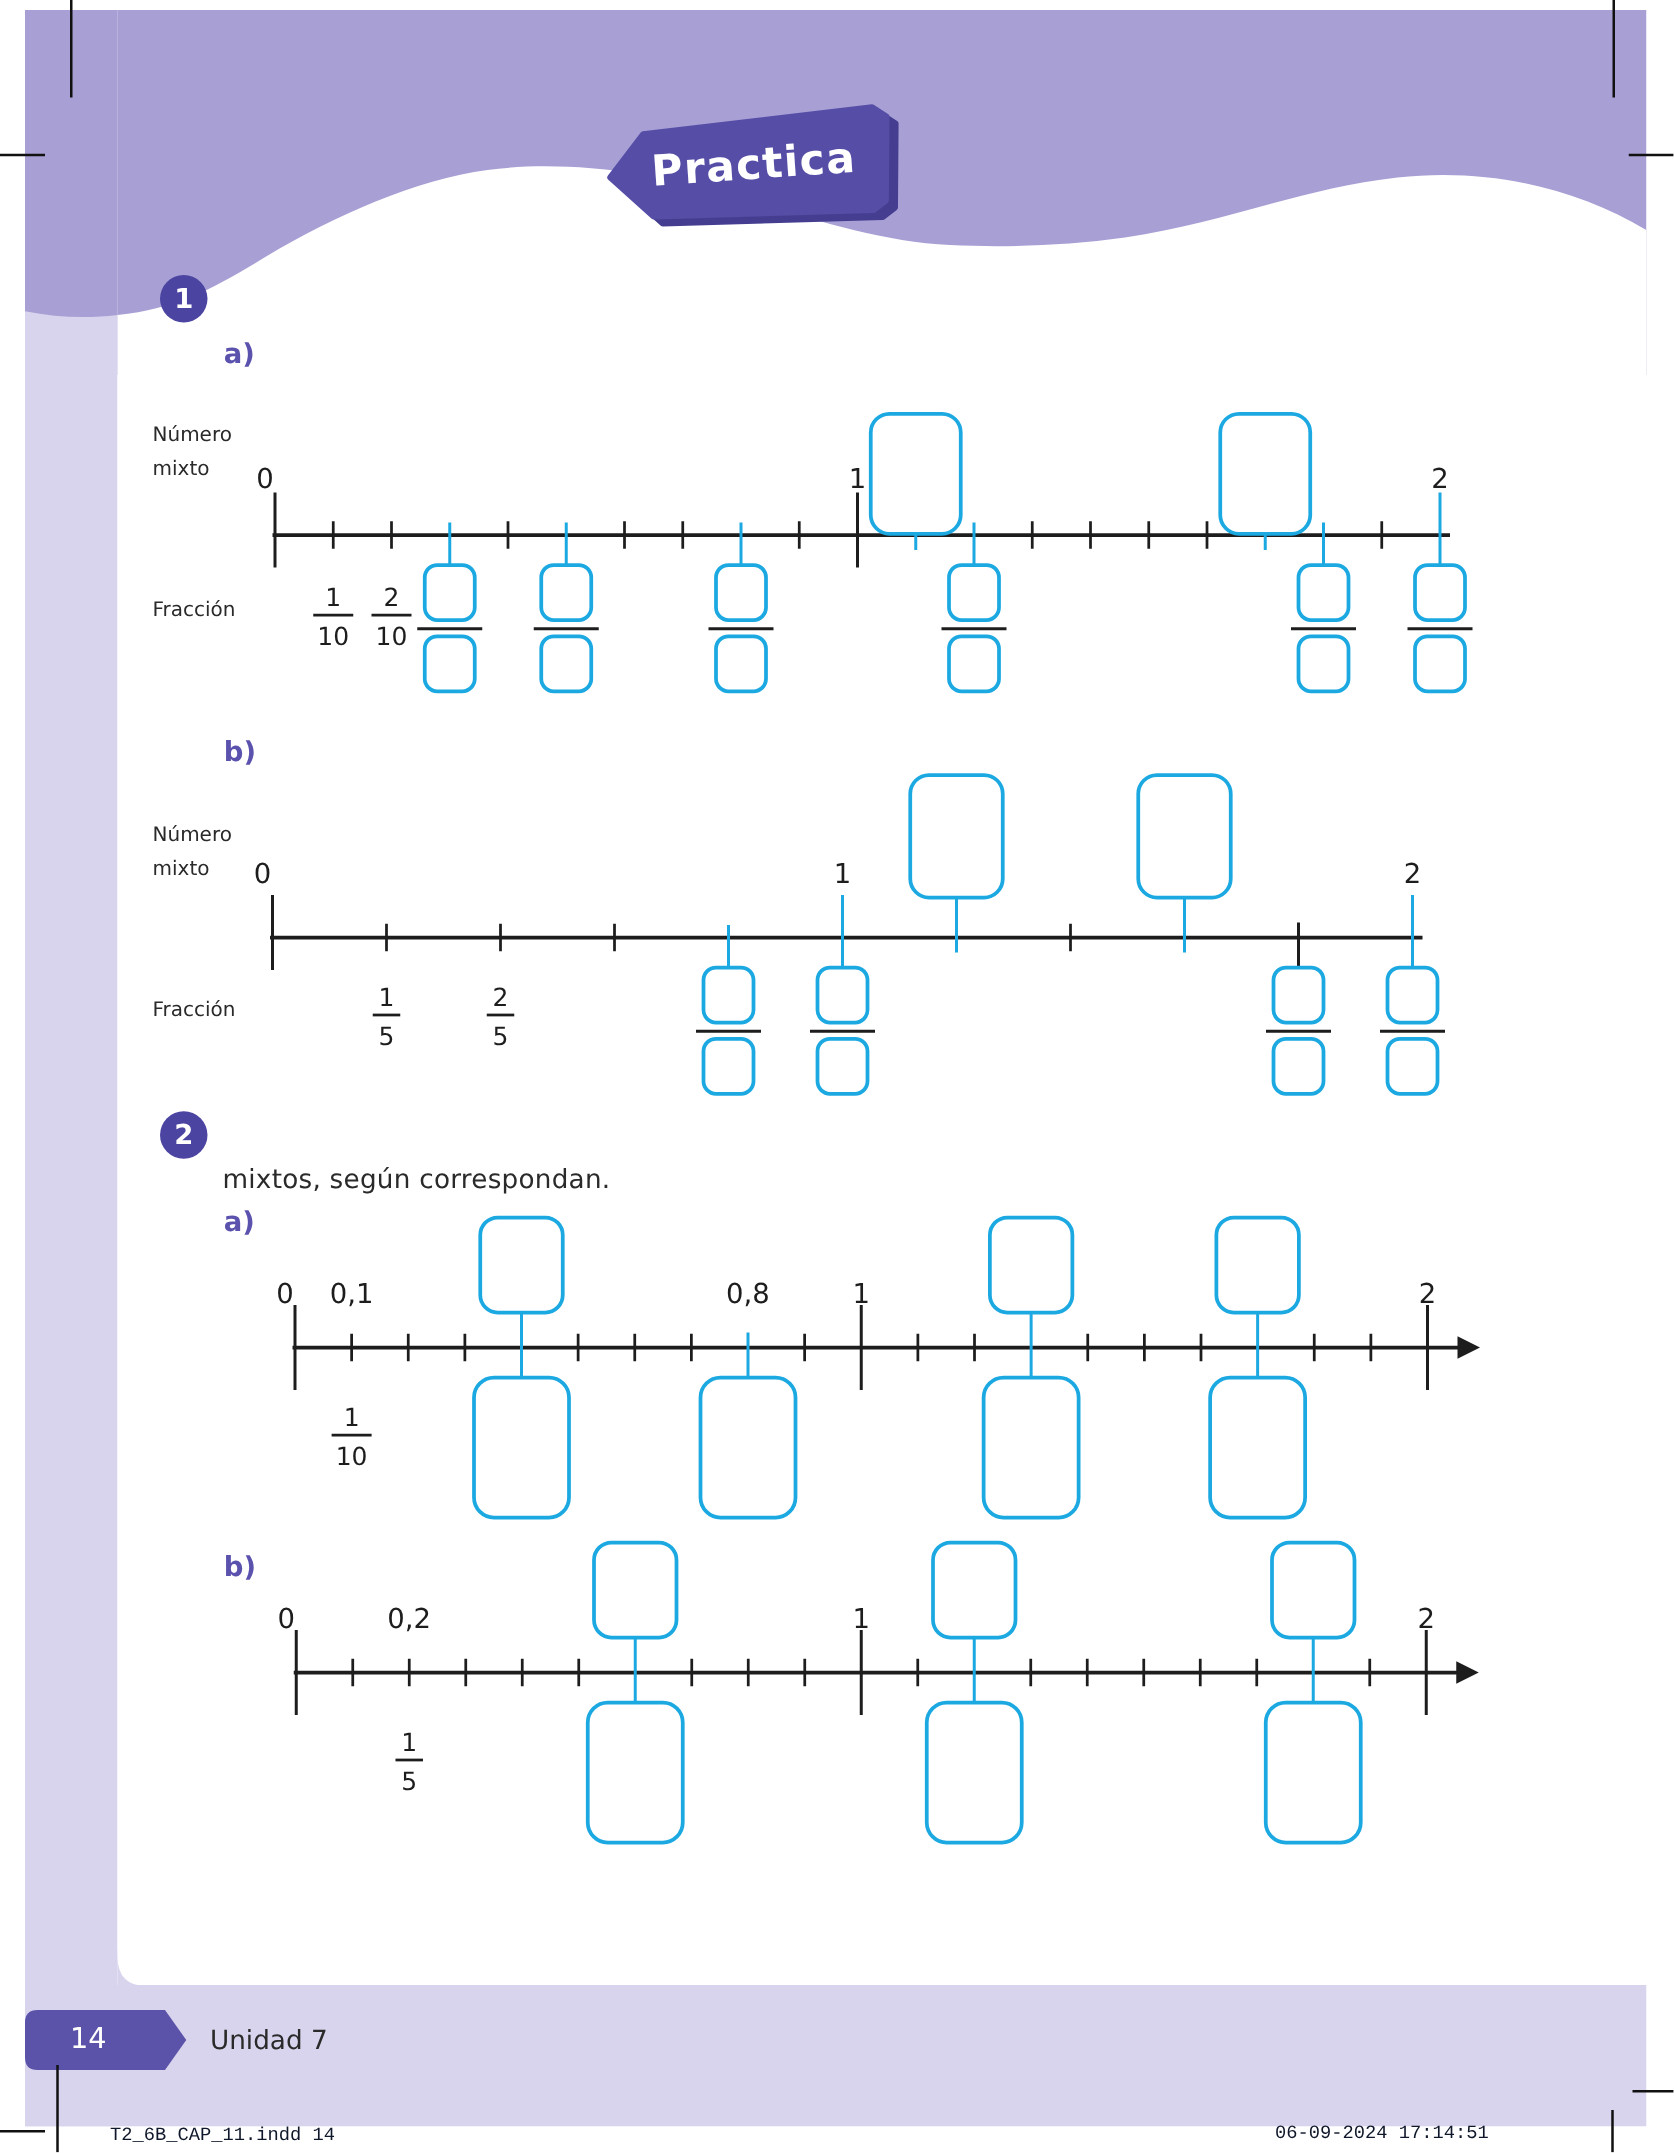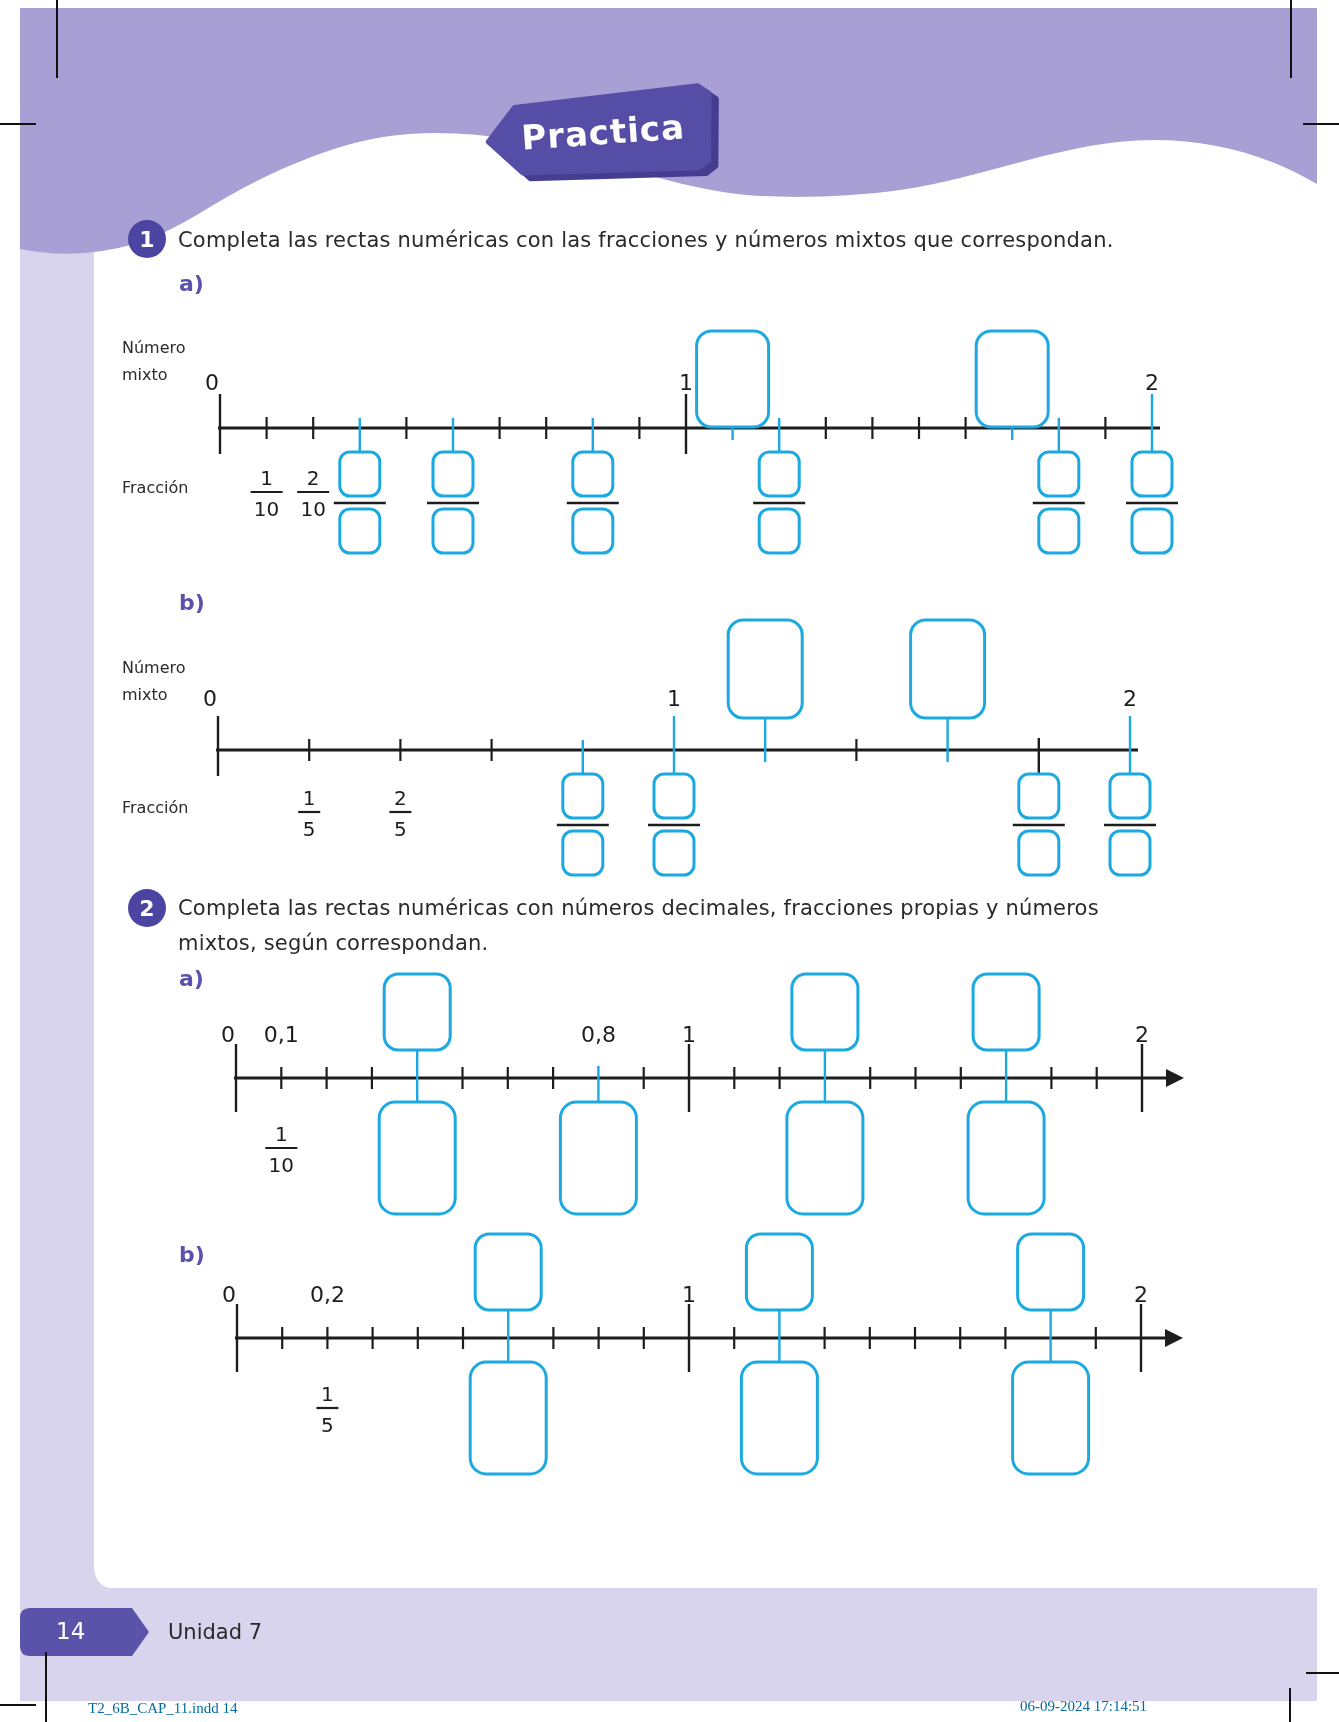--- a/index.html
+++ b/index.html
@@ -14,21 +14,21 @@
   .qcircle{position:absolute;width:38px;height:38px;border-radius:50%;
        color:#fff;font-size:22px;font-weight:bold;display:flex;align-items:center;justify-content:center;}
   .prompt{position:absolute;font-size:21px;color:#2a2a2a;letter-spacing:.2px;white-space:nowrap;}
   .partlab{position:absolute;font-size:22px;font-weight:bold;}
   .rowlab{position:absolute;font-size:16px;color:#2a2a2a;}
   .axlab{font-size:22px;fill:#1d1d1d;font-family:"DejaVu Sans",sans-serif;}
   .frtx{font-size:20px;fill:#1d1d1d;font-family:"DejaVu Sans",sans-serif;}
   .pgnum{position:absolute;left:56px;top:1618px;width:96px;text-align:left;
        color:#fff;font-size:23px;}
   .unidad{position:absolute;left:168px;top:1620px;font-size:21px;color:#2a2a2a;}
-  .printtx{position:absolute;font-family:Liberation Serif, serif;font-size:15px;color:#0369a1;}
+  .printtx{position:absolute;font-family:Liberation Mono, monospace;font-size:15px;color:#0f172a;}
 </style>
 </head>
 <body>
 
 <div class="page">
 
   <svg class="bgsvg" width="1339" height="1722" viewBox="0 0 1339 1722">
 
     <rect x="20" y="8" width="74" height="1693" fill="#d9d4ed"></rect>
 
@@ -62,36 +62,34 @@
   <div class="cm" style="left:1289px;top:1688px;width:2px;height:34px"></div>
   <div class="cm" style="left:1306px;top:1672px;width:33px;height:2px"></div>
 
   <div class="banner-text">
     <span>Practica</span>
   </div>
 
   <div class="qcircle" style="left:128px;top:220px;background:#4b44a1">
     <span>1</span>
   </div>
-  <div class="prompt abs" style="left:178px;top:228px">Completa las rectas numéricas con las fracciones y números mixtos que correspondan.</div>
 
   <div class="partlab" style="left:179px;top:271px;color:#5b52ae">a)</div>
   <div class="rowlab" style="left:122px;top:338px">Número</div>
   <div class="rowlab" style="left:122px;top:365px">mixto</div>
   <div class="rowlab" style="left:122px;top:478px">Fracción</div>
 
   <div class="partlab" style="left:179px;top:590px;color:#5b52ae">b)</div>
   <div class="rowlab" style="left:122px;top:658px">Número</div>
   <div class="rowlab" style="left:122px;top:685px">mixto</div>
   <div class="rowlab" style="left:122px;top:798px">Fracción</div>
 
   <div class="qcircle" style="left:128px;top:889px;background:#4b44a1">
     <span>2</span>
   </div>
-  <div class="prompt abs" style="left:178px;top:896px">Completa las rectas numéricas con números decimales, fracciones propias y números</div>
   <div class="prompt abs" style="left:178px;top:931px">mixtos, según correspondan.</div>
 
   <div class="partlab" style="left:179px;top:966px;color:#5b52ae">a)</div>
   <div class="partlab" style="left:179px;top:1242px;color:#5b52ae">b)</div>
 
   <svg id="lines" class="bgsvg" width="1339" height="1722" viewBox="0 0 1339 1722">
       <g>
         <line x1="218" y1="428" x2="1160" y2="428" stroke="#1d1d1d" stroke-width="3"></line>
         <line x1="220" y1="394" x2="220" y2="454" stroke="#1d1d1d" stroke-width="2.4"></line>
         <line x1="266.6" y1="417" x2="266.6" y2="439" stroke="#1d1d1d" stroke-width="2.2"></line>

